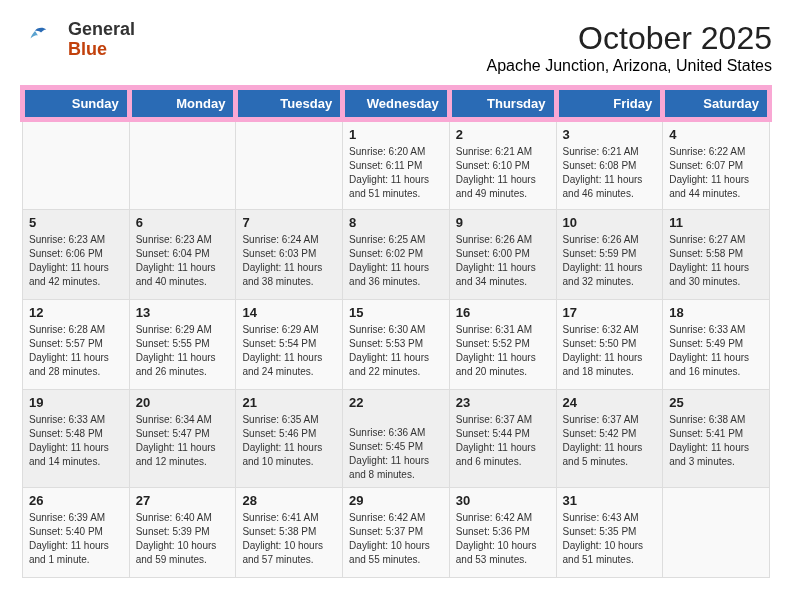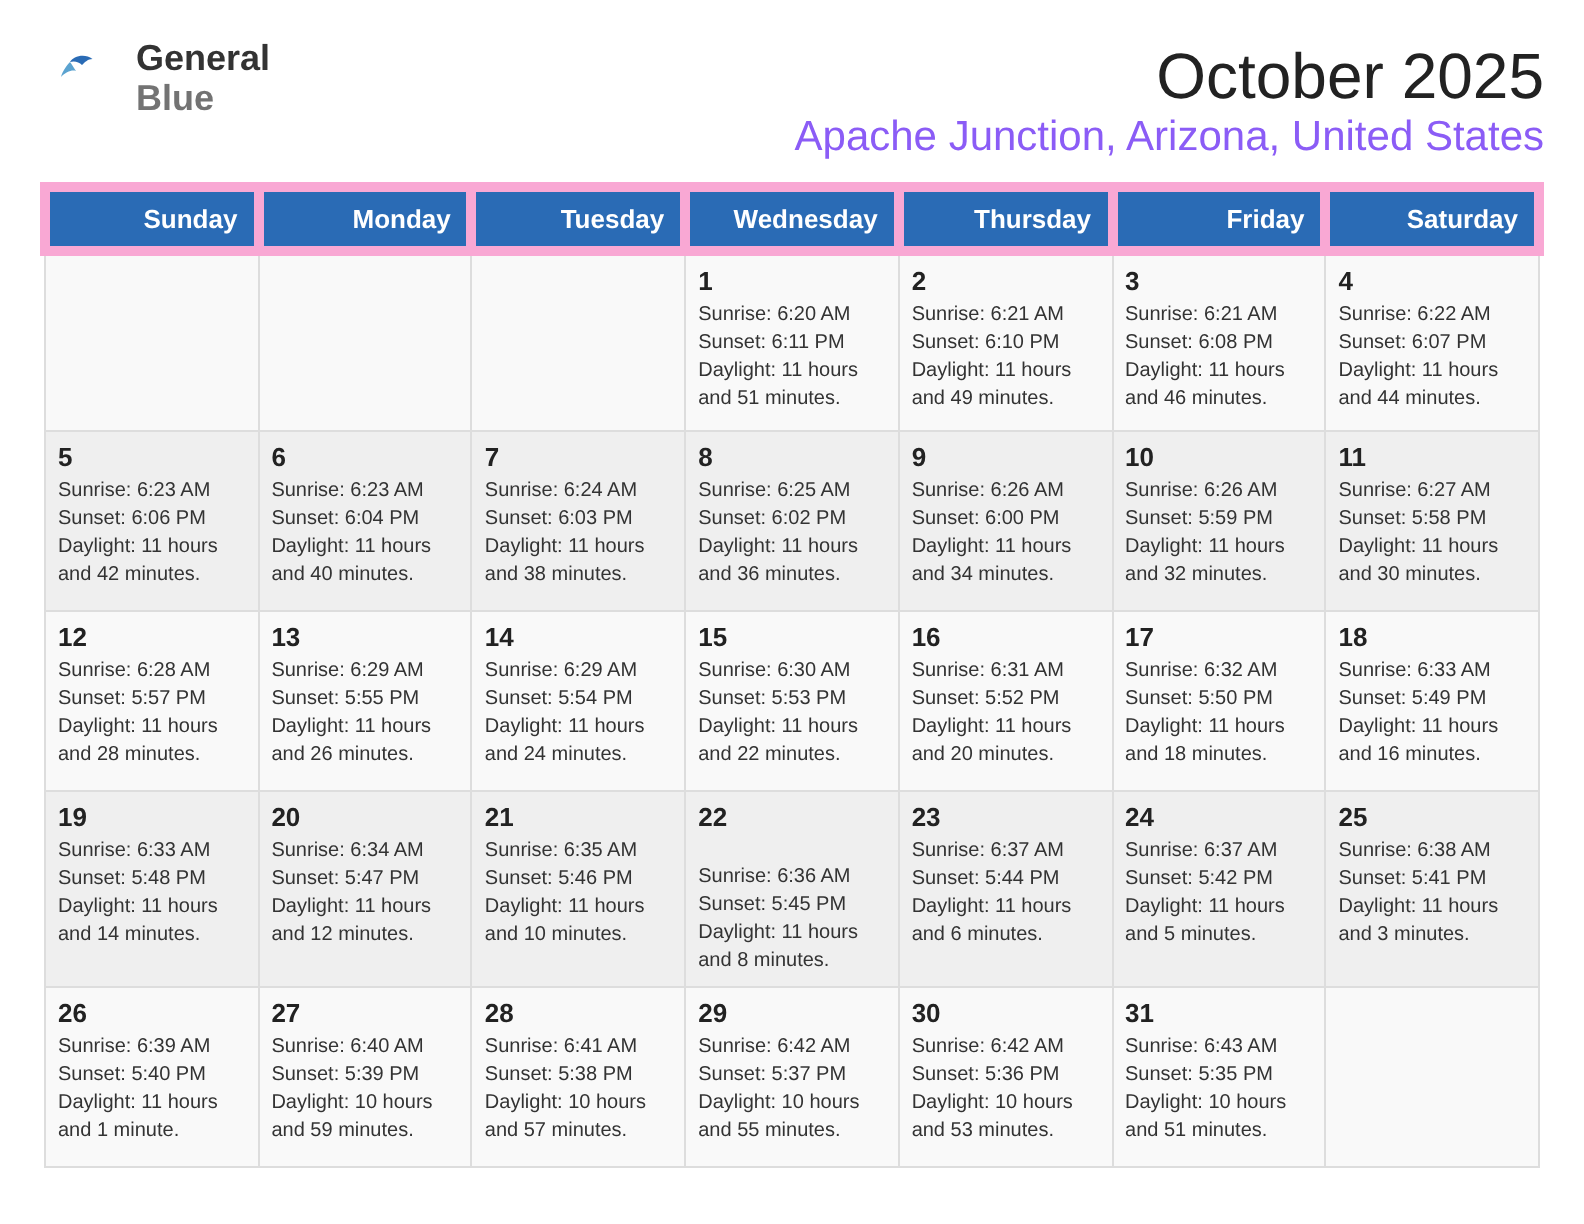--- a/index.html
+++ b/index.html
@@ -27,37 +27,37 @@
       line-height: 1.1;
     }
     .logo-general {
       font-size: 18px;
       font-weight: bold;
       color: #333;
     }
     .logo-blue {
       font-size: 18px;
       font-weight: bold;
-      color: #737373;
+      color: #c2410c;
     }
     .logo-bird {
       width: 30px;
       height: 30px;
     }
     .title-section {
       text-align: right;
     }
     .calendar-title {
       font-size: 32px;
       font-weight: normal;
       color: #222;
     }
     .calendar-subtitle {
-      font-size: 21px;
-      color: #8b5cf6;
+      font-size: 16px;
+      color: #000000;
     }
     table {
       width: 100%;
       border-collapse: collapse;
       border: 1px solid #ccc;
     }
     thead tr th {
       background-color: #2a6bb5;
       color: #fff;
       font-size: 13px;

